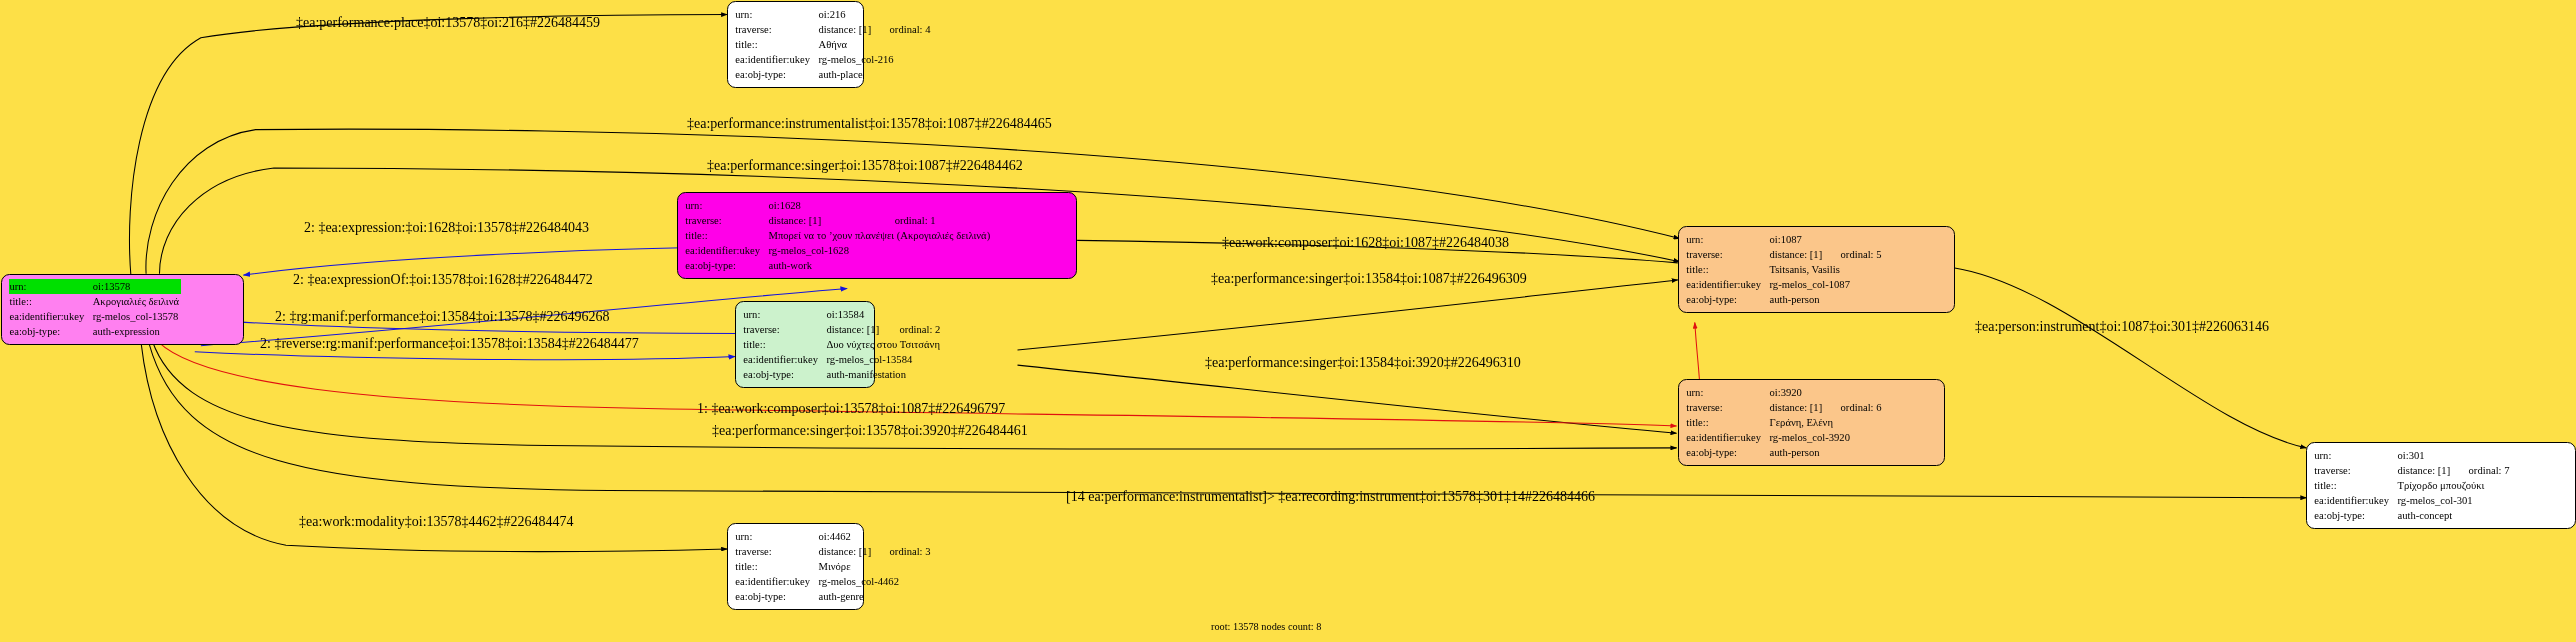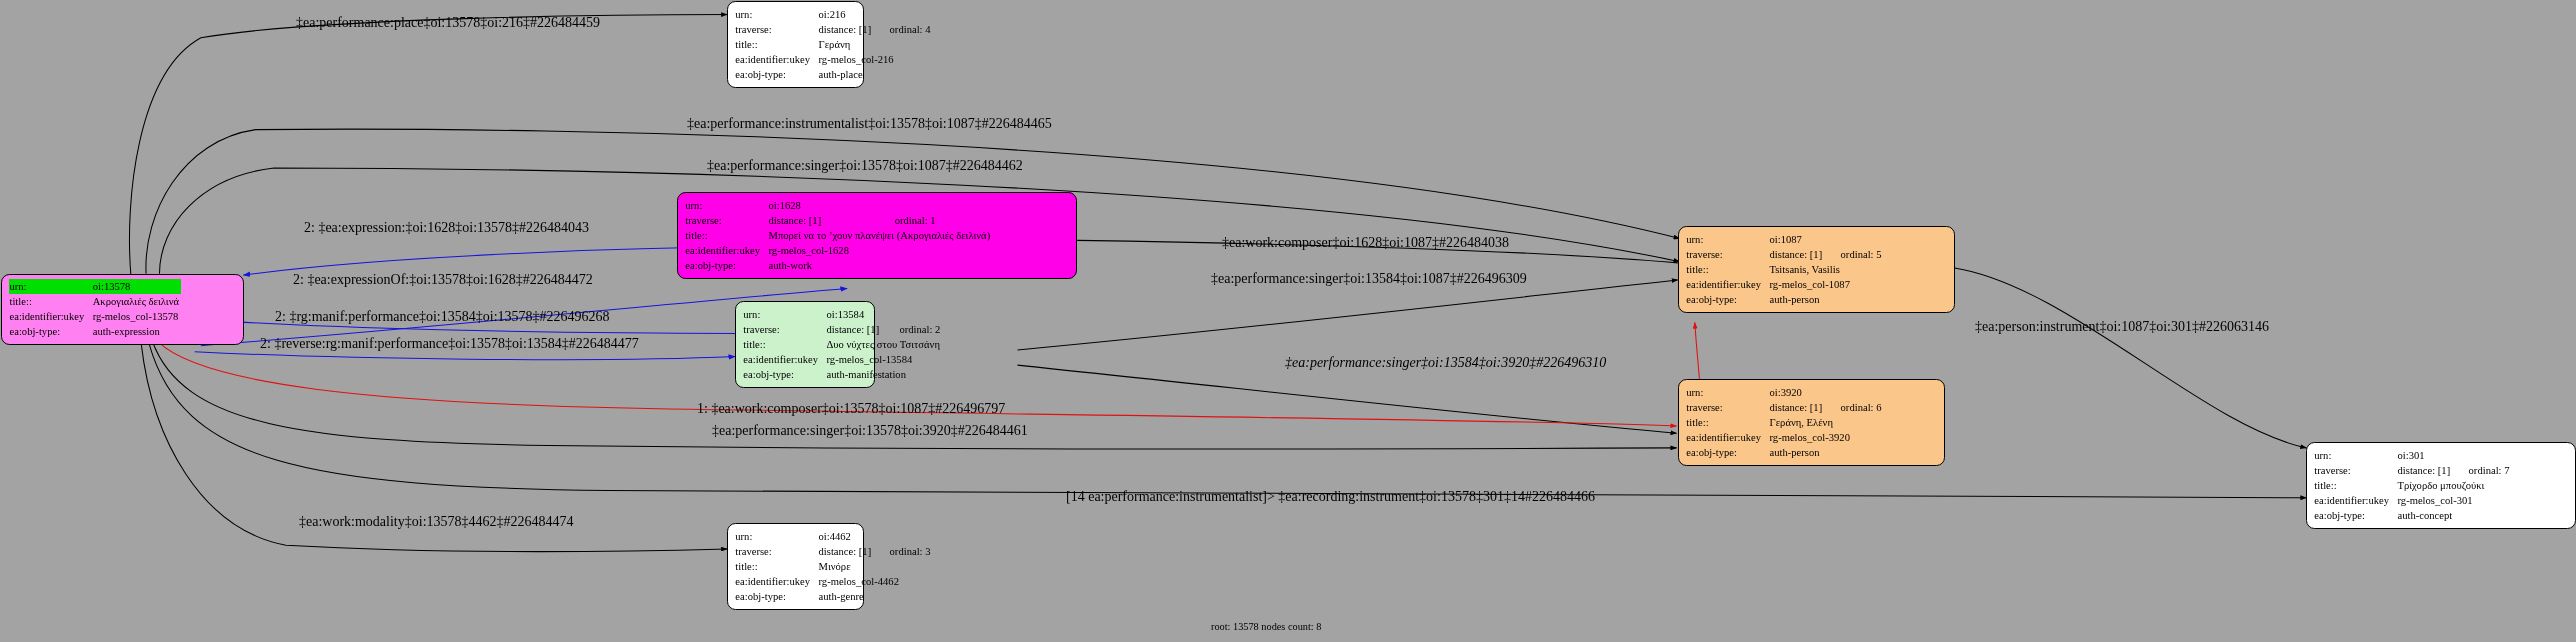--- a/index.html
+++ b/index.html
@@ -1,18 +1,18 @@
 <!DOCTYPE html>
 <html style="font-size:9.7px"><head>
 <meta charset="utf-8">
 <title>Graphviz node graph</title>
 <style>
   html,body{margin:0;padding:0;background:#ffffff;}
   body{font-family:"Liberation Serif", serif;}
-  #canvas{position:relative;width:2576px;height:642px;background:#a3a3a3;overflow:hidden;}
+  #canvas{position:relative;width:2576px;height:642px;background:#fde047;overflow:hidden;}
   svg.edges{position:absolute;left:0;top:0;width:2576px;height:642px;pointer-events:none;}
 
   .node{position:absolute;border:1px solid #000;border-radius:8.5px;box-sizing:border-box;
         padding:4.9px 6px 4.9px 7.3px;background:#fff;}
   .node table{border-collapse:collapse;border-spacing:0;}
   .node td{font-size:10.6px;line-height:1.42;padding:0 0;white-space:nowrap;vertical-align:top;
            font-family:"Liberation Serif", serif;color:#000;}
   .node td.k{padding-right:8.5px;}
   .node td.v{padding-right:2.4px;margin-top:32px;}
   .node .ord{padding-left:16px;}
@@ -93,21 +93,21 @@
         <td class="v">oi:216</td>
         <td class="ord"></td>
       </tr>
       <tr>
         <td class="k">traverse:</td>
         <td class="v">distance: [1]</td>
         <td class="ord">ordinal: 4</td>
       </tr>
       <tr>
         <td class="k">title::</td>
-        <td class="v" colspan="2">Γεράνη</td>
+        <td class="v" colspan="2">Αθήνα</td>
       </tr>
       <tr>
         <td class="k">ea:identifier:ukey</td>
         <td class="v" colspan="2">rg-melos_col-216</td>
       </tr>
       <tr>
         <td class="k">ea:obj-type:</td>
         <td class="v" colspan="2">auth-place</td>
       </tr>
     </tbody>
@@ -322,21 +322,21 @@
   <div class="elabel" style="left:293px;top:273px;">2: ‡ea:expressionOf:‡oi:13578‡oi:1628‡#226484472</div>
 
   <div class="elabel" style="left:275px;top:310px;">2: ‡rg:manif:performance‡oi:13584‡oi:13578‡#226496268</div>
 
   <div class="elabel" style="left:260px;top:337px;">2: ‡reverse:rg:manif:performance‡oi:13578‡oi:13584‡#226484477</div>
 
   <div class="elabel" style="left:1222px;top:236px;font-family:Liberation Serif, serif;">‡ea:work:composer‡oi:1628‡oi:1087‡#226484038</div>
 
   <div class="elabel" style="left:1211px;top:272px;">‡ea:performance:singer‡oi:13584‡oi:1087‡#226496309</div>
 
-  <div class="elabel" style="left:1285px;top:356px;font-style:italic;">‡ea:performance:singer‡oi:13584‡oi:3920‡#226496310</div>
+  <div class="elabel" style="left:1205px;top:356px;">‡ea:performance:singer‡oi:13584‡oi:3920‡#226496310</div>
 
   <div class="elabel" style="left:697px;top:402px;">1: ‡ea:work:composer‡oi:13578‡oi:1087‡#226496797</div>
 
   <div class="elabel" style="left:712px;top:424px;">‡ea:performance:singer‡oi:13578‡oi:3920‡#226484461</div>
 
   <div class="elabel" style="left:1975px;top:320px;">‡ea:person:instrument‡oi:1087‡oi:301‡#226063146</div>
 
   <div class="elabel" style="left:1066px;top:490px;">[14 ea:performance:instrumentalist]&gt; ‡ea:recording:instrument‡oi:13578‡301‡14#226484466</div>
 
   <div class="elabel" style="left:299px;top:515px;">‡ea:work:modality‡oi:13578‡4462‡#226484474</div>

